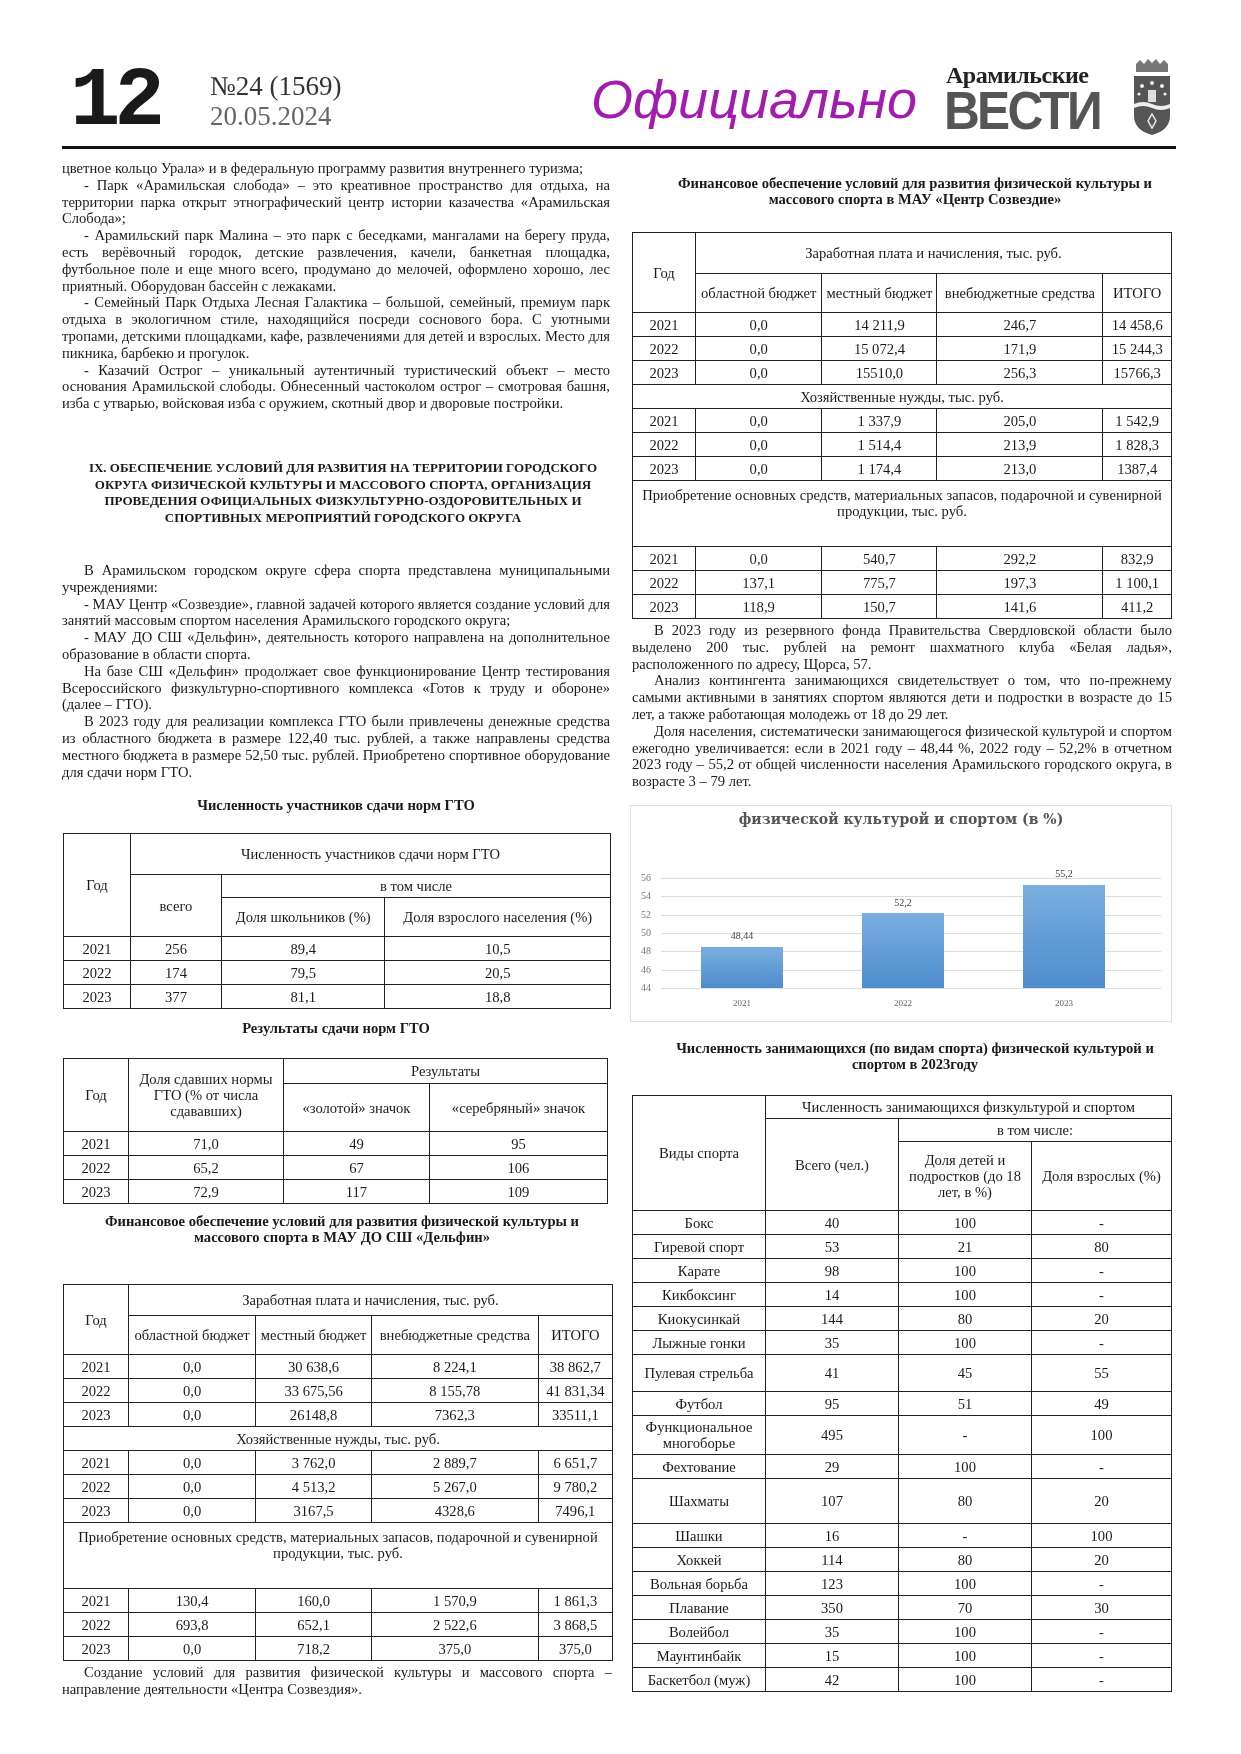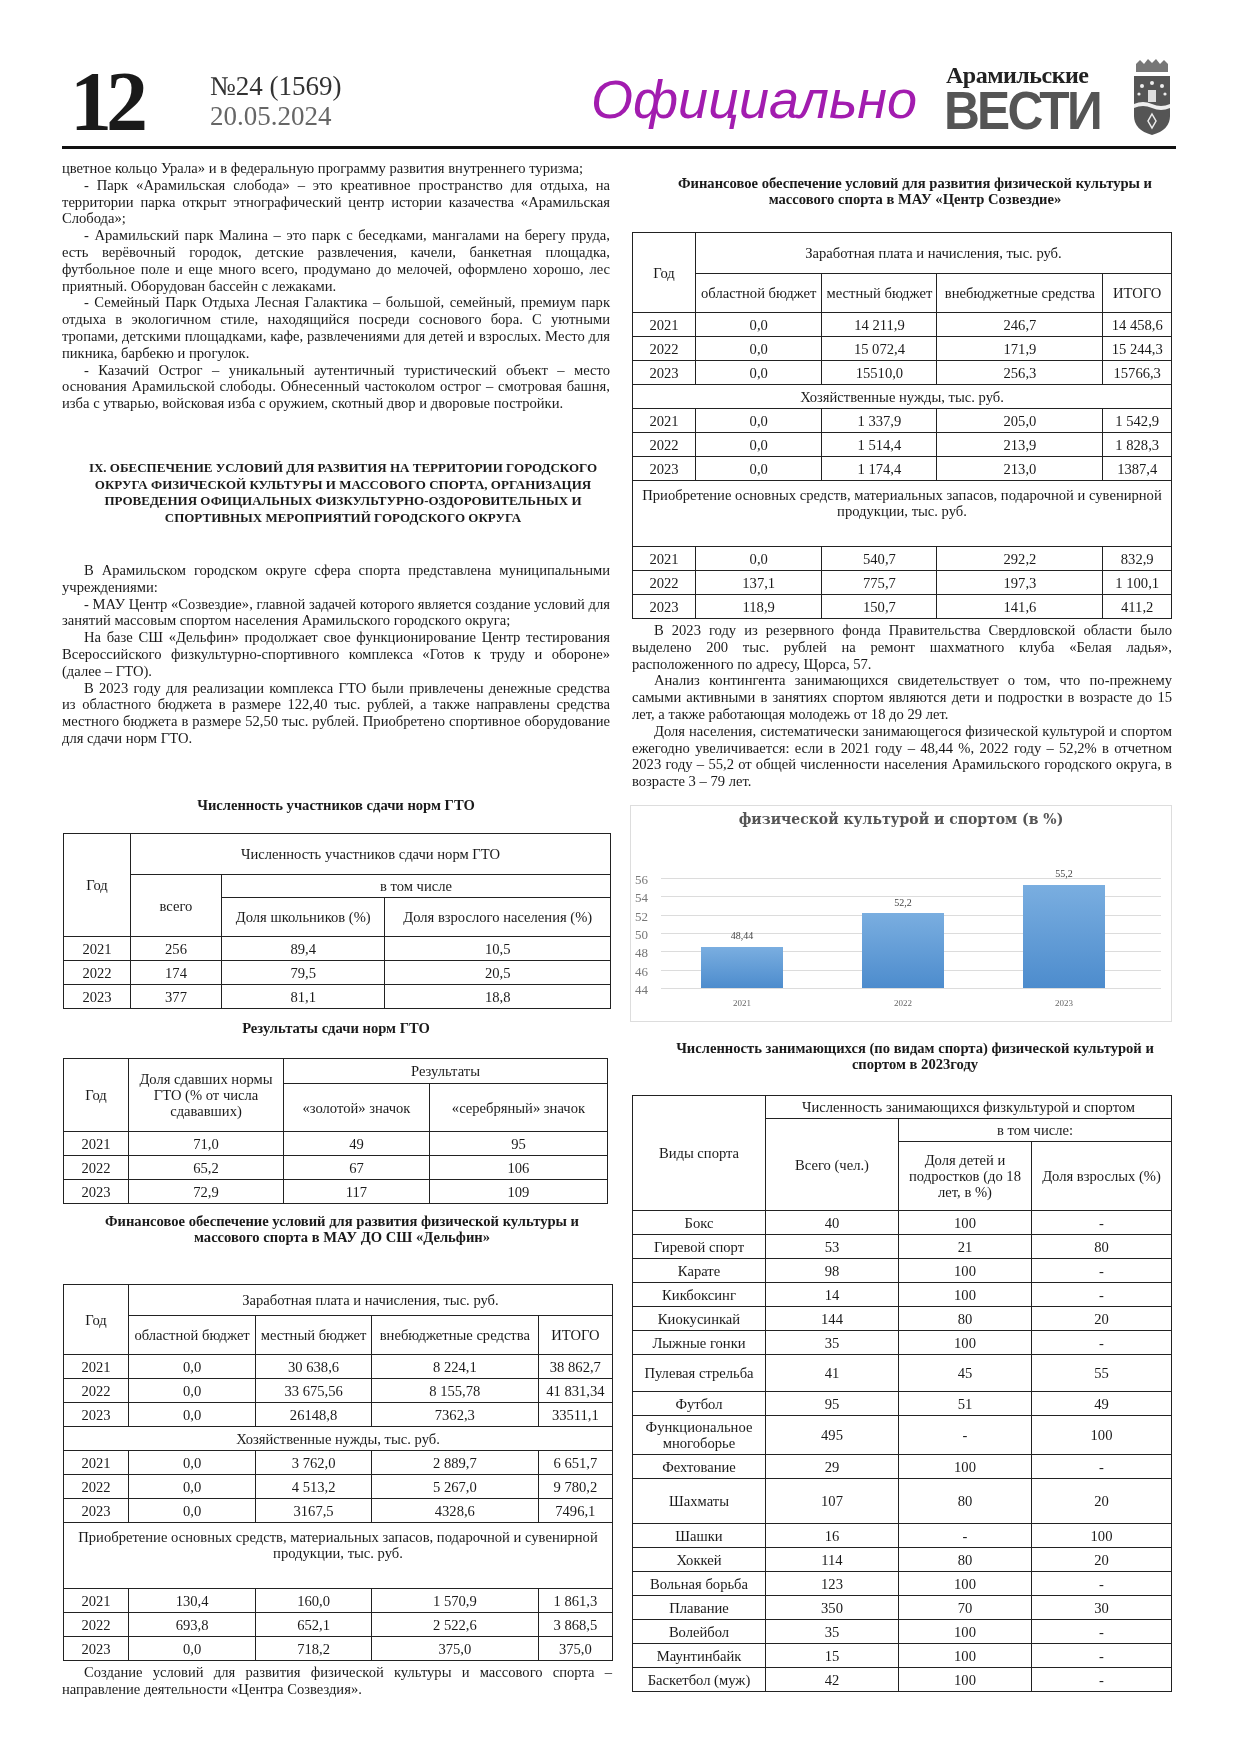--- a/index.html
+++ b/index.html
@@ -1,19 +1,19 @@
 <!DOCTYPE html>
 <html><head>
 <meta charset="utf-8">
 <style>
   html, body { margin:0; padding:0; background:#fff; }
   body { width:1241px; height:1754px; position:relative; font-family:"Liberation Serif", serif; color:#1a1a1a; overflow:hidden; }
   .abs { position:absolute; }
   
-  .page-num { left:70px; top:60px; font-family:Liberation Serif, serif; font-weight:bold; font-size:84px; line-height:84px; letter-spacing:-6px; color:#1a1a1a; }
+  .page-num { left:70px; top:60px; font-family:Liberation Mono, monospace; font-weight:bold; font-size:84px; line-height:84px; letter-spacing:-6px; color:#1a1a1a; }
   .issue { left:210px; top:72px; font-family:"Liberation Serif", serif; font-size:27px; line-height:28px; color:#333; }
   .issue-date { left:210px; top:102px; font-size:27px; line-height:28px; color:#666; }
   .section-title { left:555px; top:66px; font-family:Liberation Sans, sans-serif; font-style:italic; font-size:54px; line-height:66px; color:#a21caf;margin-left:36px; }
   .brand-top { left:946px; top:62px; font-family:Liberation Serif, serif; font-weight:bold; font-size:24px; color:#222; letter-spacing:-0.5px; }
   .brand-main { left:944px; top:82px; font-family:"Liberation Sans", sans-serif; font-weight:bold; font-size:54px; line-height:56px; color:#555; letter-spacing:-3px; transform:scaleX(0.92); transform-origin:left; }
   .crest { left:1130px; top:58px; width:44px; height:78px; }
   .rule { left:62px; top:146px; width:1114px; height:3px; background:#111; }
 
   
   .col { font-size:14.6px; line-height:16.8px; text-align:justify; }
@@ -23,21 +23,21 @@
   .tcap { font-weight:bold; font-size:14.6px; line-height:16px; text-align:center; }
 
   table { border-collapse:collapse; font-size:14.6px; line-height:16px; }
   td { border:1.3px solid #222; text-align:center; vertical-align:middle; padding:1px 3px; }
   .r23 td { height:21px; }
 
   
   .chart-box { left:630px; top:805px; width:540px; height:215px; border:1px solid #ddd; background:#fff; }
   .chart-title { font-family:"DejaVu Serif", serif; font-weight:bold; font-size:14px; color:#555; text-align:center; line-height:26px; }
   .gridline { position:absolute; left:30px; right:10px; height:1px; background:#dcdcdc; }
-  .ytick { position:absolute; left:4px; font-size:13px; color:#777; width:22px; }
+  .ytick { position:absolute; left:4px; font-size:10px; color:#777; width:22px;text-align:center; }
   .bar { position:absolute; width:82px; background:linear-gradient(#7aaee0,#4d8ccd); }
   .bar-label { position:absolute; width:82px; text-align:center; font-size:10px; color:#444; }
   .xtick { position:absolute; width:82px; text-align:center; font-size:9px; color:#666; }
 </style>
 </head>
 <body>
 
 <div class="abs page-num">12</div>
 <div class="abs issue">№24 (1569)</div>
 <div class="abs issue-date">20.05.2024</div>
@@ -64,20 +64,21 @@
   <p>- Арамильский парк Малина – это парк с беседками, мангалами на берегу пруда, есть верёвочный городок, детские развлечения, качели, банкетная площадка, футбольное поле и еще много всего, продумано до мелочей, оформлено хорошо, лес приятный. Оборудован бассейн с лежаками.</p>
   <p>- Семейный Парк Отдыха Лесная Галактика – большой, семейный, премиум парк отдыха в экологичном стиле, находящийся посреди соснового бора. С уютными тропами, детскими площадками, кафе, развлечениями для детей и взрослых. Место для пикника, барбекю и прогулок.</p>
   <p>- Казачий Острог – уникальный аутентичный туристический объект – место основания Арамильской слободы. Обнесенный частоколом острог – смотровая башня, изба с утварью, войсковая изба с оружием, скотный двор и дворовые постройки.</p>
 </div>
 
 <div class="abs h-section" style="left:88px; top:460px; width:510px;">IX. ОБЕСПЕЧЕНИЕ УСЛОВИЙ ДЛЯ РАЗВИТИЯ НА ТЕРРИТОРИИ ГОРОДСКОГО ОКРУГА ФИЗИЧЕСКОЙ КУЛЬТУРЫ И МАССОВОГО СПОРТА, ОРГАНИЗАЦИЯ ПРОВЕДЕНИЯ ОФИЦИАЛЬНЫХ ФИЗКУЛЬТУРНО-ОЗДОРОВИТЕЛЬНЫХ И СПОРТИВНЫХ МЕРОПРИЯТИЙ ГОРОДСКОГО ОКРУГА</div>
 
 <div class="abs col" style="left:62px; top:562px; width:548px;">
   <p>В Арамильском городском округе сфера спорта представлена муниципальными учреждениями:</p>
   <p>- МАУ Центр «Созвездие», главной задачей которого является создание условий для занятий массовым спортом населения Арамильского городского округа;</p>
+  <p>- МАУ ДО СШ «Дельфин», деятельность которого направлена на дополнительное образование в области спорта.</p>
   <p>На базе СШ «Дельфин» продолжает свое функционирование Центр тестирования Всероссийского физкультурно-спортивного комплекса «Готов к труду и обороне» (далее – ГТО).</p>
   <p>В 2023 году для реализации комплекса ГТО были привлечены денежные средства из областного бюджета в размере 122,40 тыс. рублей, а также направлены средства местного бюджета в размере 52,50 тыс. рублей. Приобретено спортивное оборудование для сдачи норм ГТО.</p>
 </div>
 
 <div class="abs tcap" style="left:62px; top:797px; width:548px;">Численность участников сдачи норм ГТО</div>
 
 <table class="abs" style="left:63px; top:833px; width:548px;">
   <tbody>
       <tr>
     <td rowspan="3" style="width:60px;">Год</td>

